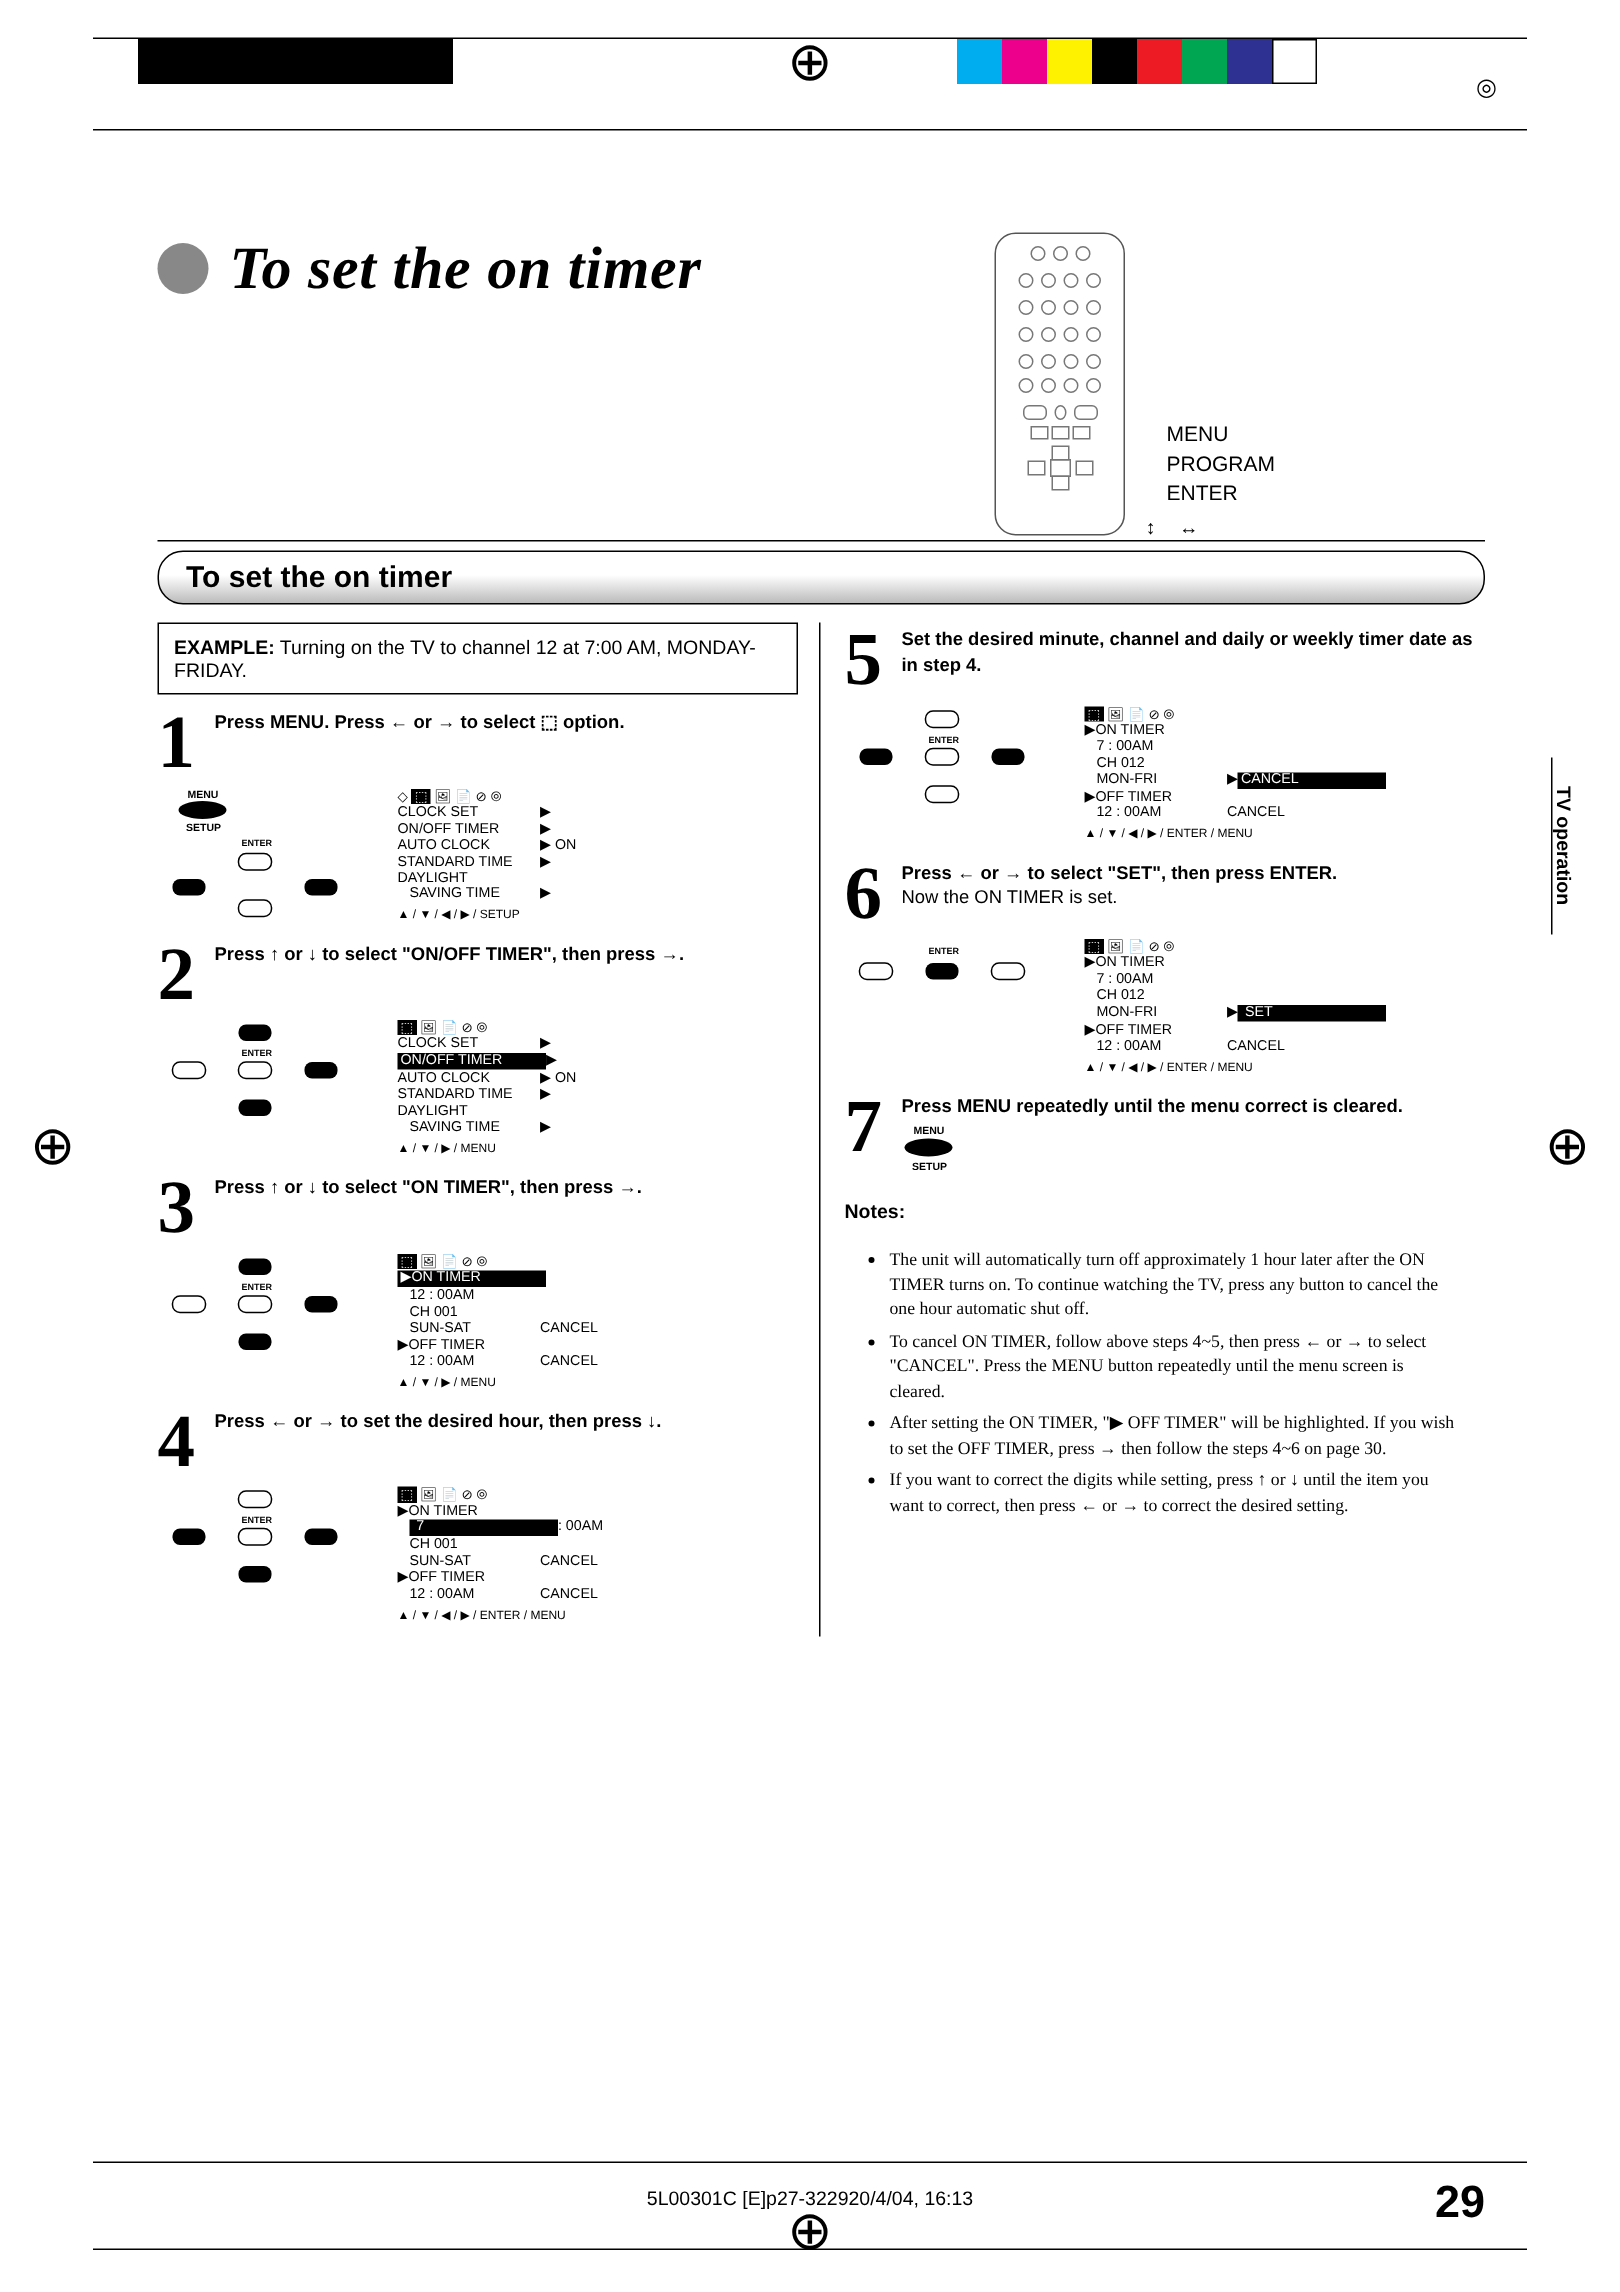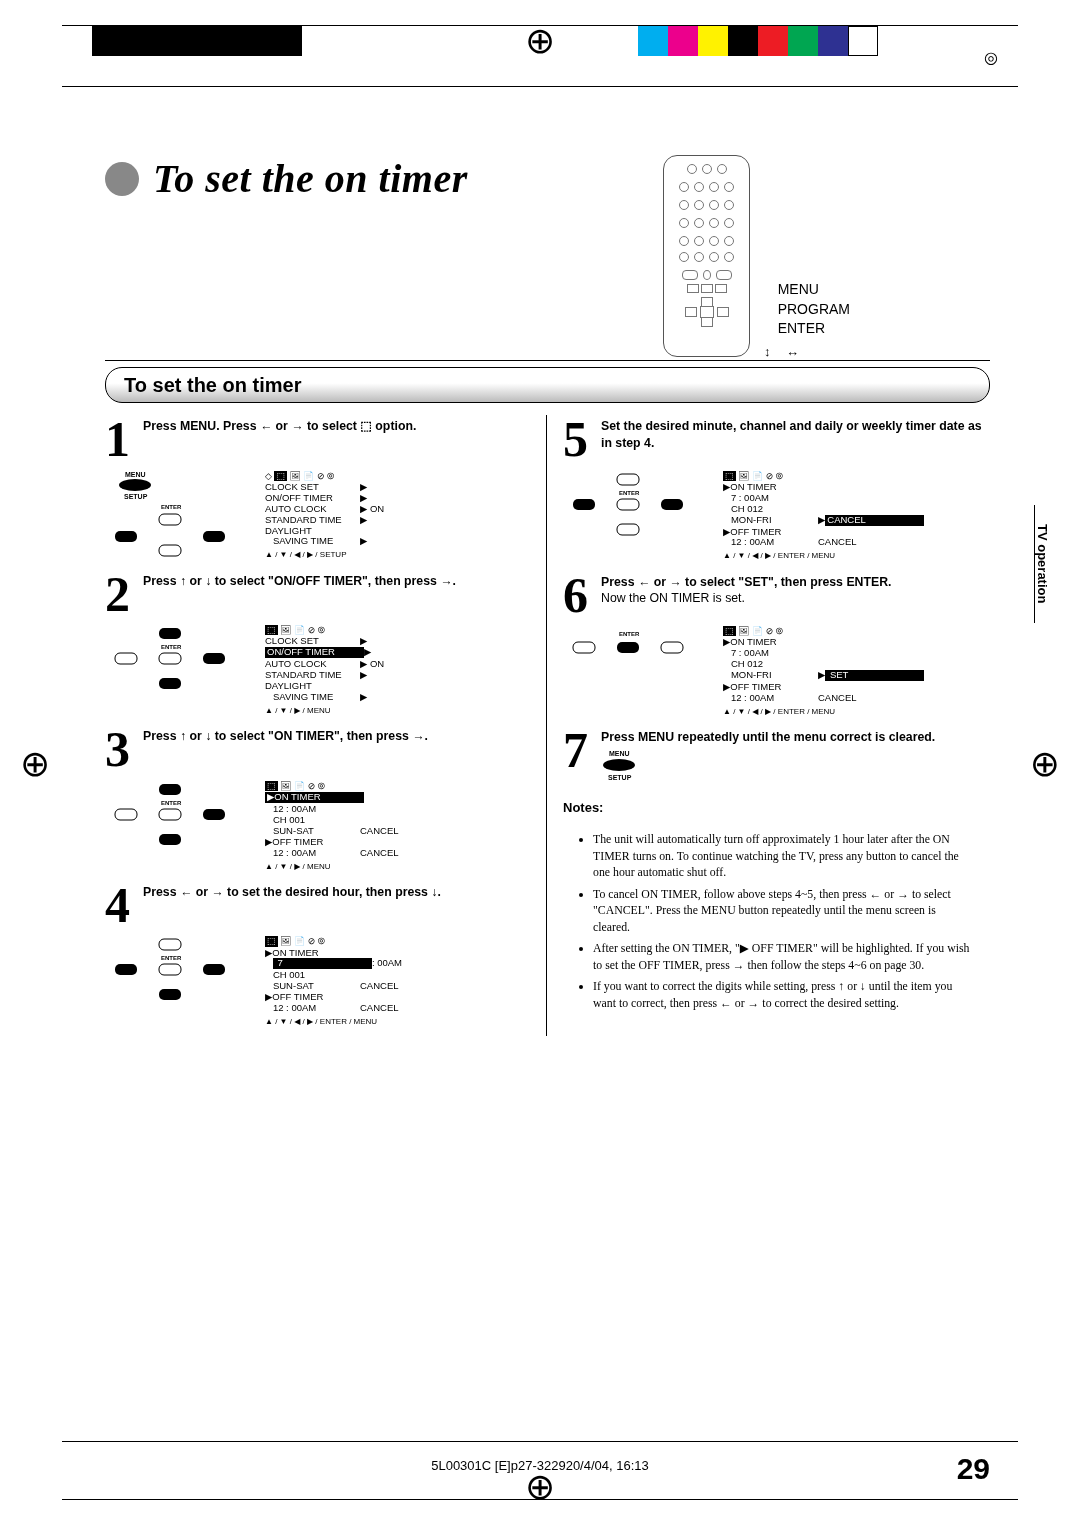--- a/index.html
+++ b/index.html
@@ -149,20 +149,23 @@
     <div class="rule"></div>
     <div class="section-bar">
         <span>To set the on timer</span>
       </div>
 
     <div class="side-tab">TV operation</div>
 
     <div class="cols">
 
       <div class="col col-left">
+        <div class="ex-box">
+          <b>EXAMPLE:</b> <span>Turning on the TV to channel 12 at 7:00 AM, MONDAY-FRIDAY.</span>
+        </div>
 
         <div class="step">
           <div class="num">1</div>
           <div class="step-body">
             <div class="bold">Press MENU. Press ← or → to select ⬚ option.</div>
           </div>
         </div>
         <div style="display:flex;gap:10px;margin-left:0;">
           <div class="remote-pad">
             <svg width="150" height="90">

